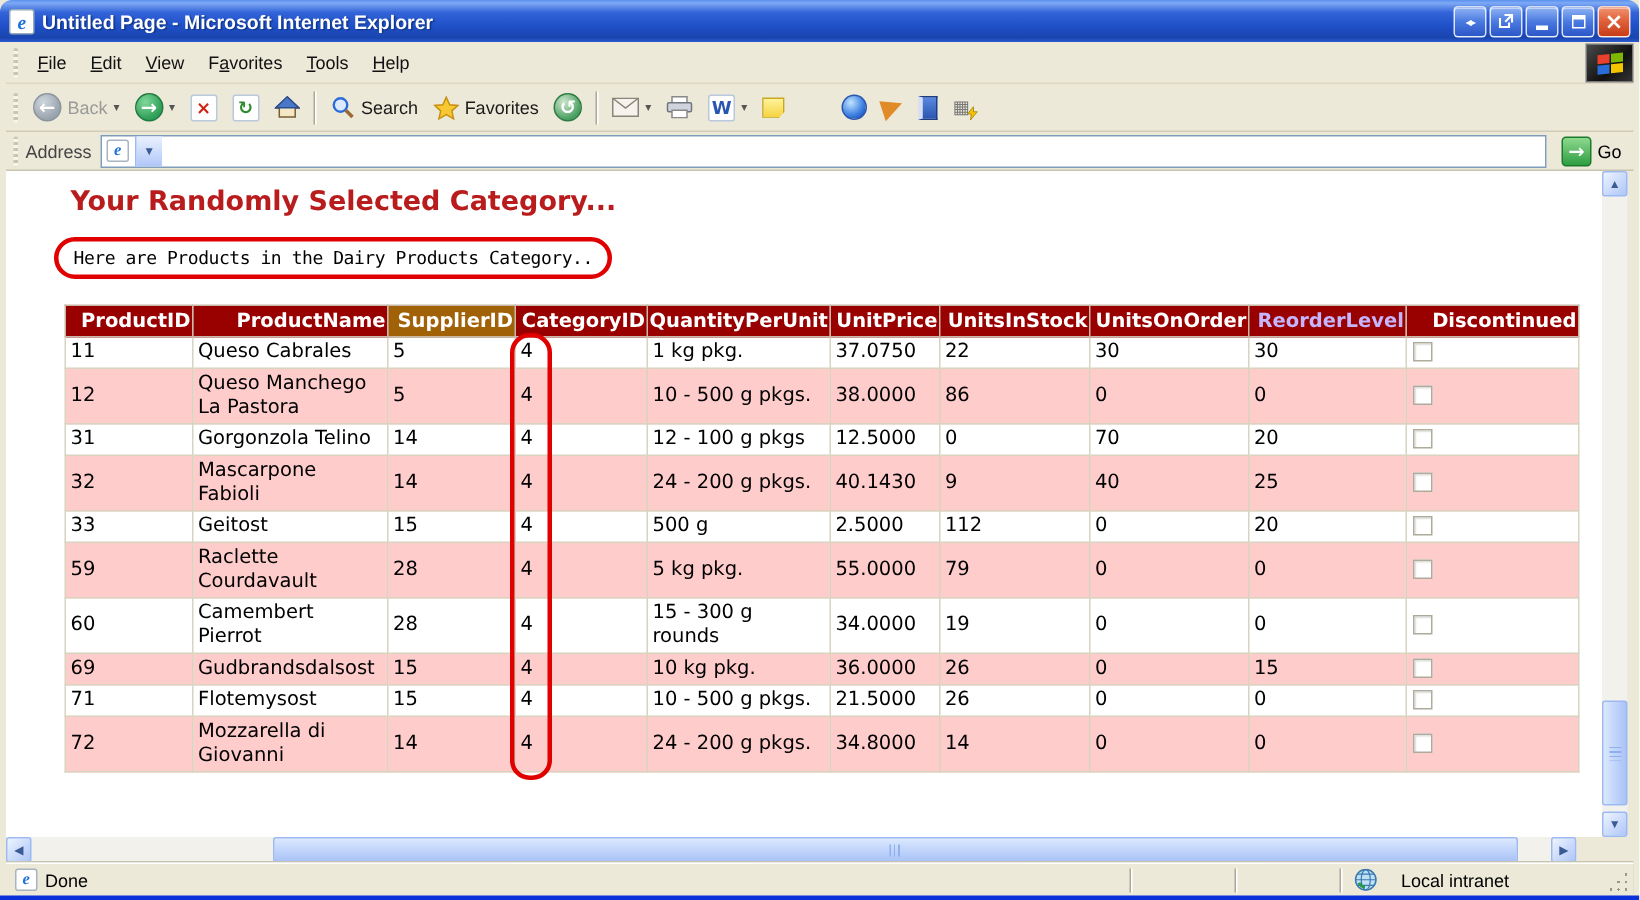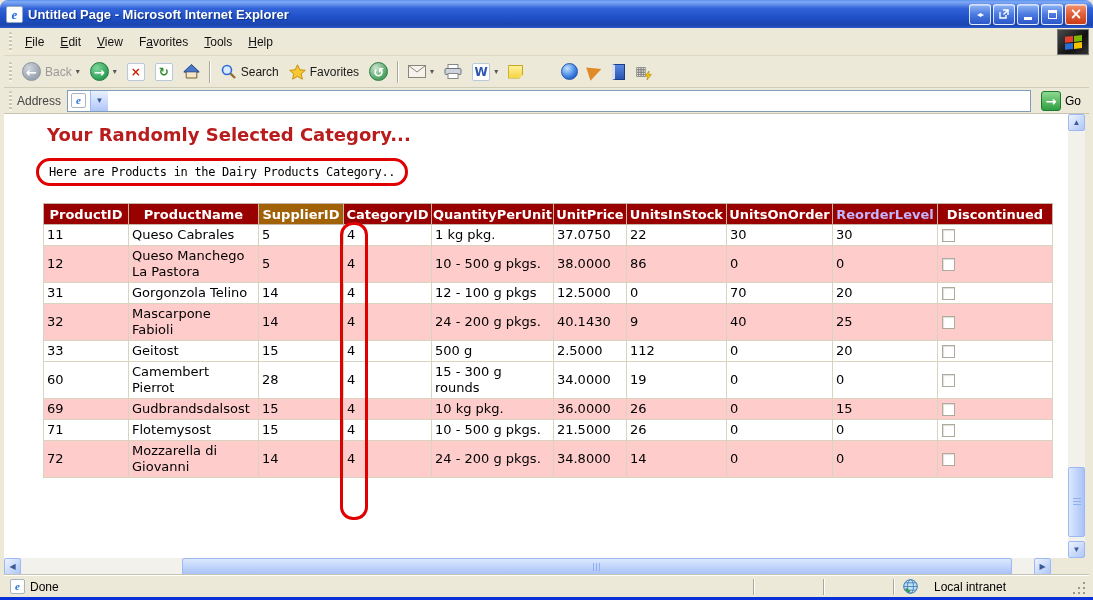--- a/index.html
+++ b/index.html
@@ -83,21 +83,21 @@
   .heading { position:absolute; left:43px; top:10px; font:bold 18px "DejaVu Sans",sans-serif; color:#b91c1c; }
   .cat-msg { position:absolute; left:32px; top:44px; padding:4px 10px;
     border:3px solid #e00000; border-radius:14px;
     font:12px "DejaVu Sans Mono",monospace; letter-spacing:-0.3px; color:#000; }
   .annotation-col { position:absolute; left:336px; top:108px; width:28px; height:298px;
     border:3px solid #e00000; border-radius:13px; }
 
   table.products { position:absolute; left:39px; top:89px; border-collapse:collapse; table-layout:fixed;
     font:13px "DejaVu Sans",sans-serif; color:#000; }
   table.products th { font:bold 13px "DejaVu Sans",sans-serif; white-space:nowrap; padding:2px 1px;
-    border:1px solid #c8b8a8; text-align:center; height:21px; }
+    border:1px solid #c8b8a8; text-align:right; height:21px; }
   table.products td { border:1px solid #d8d4c0; padding:2px 3px; vertical-align:middle; line-height:16px; height:21px; }
   .checkbox { display:inline-block; width:13px; height:13px; background:#fff; border:1px solid #aeab9c;
     box-shadow:inset 1px 1px 1px rgba(120,120,110,.25); vertical-align:middle; margin-left:1px; }
 
   
   .vscroll { position:absolute; left:1068px; top:114px; width:17px; height:444px; background:#f2f1ec; }
   .hscroll { position:absolute; left:4px; top:558px; width:1047px; height:17px; background:#f2f1ec; }
   .hcorner { position:absolute; left:1051px; top:558px; width:38px; height:17px; background:#ece9d8; }
   .sb-btn { position:absolute; width:17px; height:17px; border:1px solid #9cb9f4; border-radius:2px;
     background:linear-gradient(135deg,#eef4fe,#c7d8fb 60%,#aec6f8); color:#3c5a94; font-size:8px;
@@ -352,20 +352,32 @@
             <td>Geitost</td>
             <td>15</td>
             <td>4</td>
             <td>500 g</td>
             <td>2.5000</td>
             <td>112</td>
             <td>0</td>
             <td>20</td>
             <td><span class="checkbox"></span></td>
           </tr>
+          <tr style="background: rgb(255, 204, 204);">
+            <td>59</td>
+            <td>Raclette Courdavault</td>
+            <td>28</td>
+            <td>4</td>
+            <td>5 kg pkg.</td>
+            <td>55.0000</td>
+            <td>79</td>
+            <td>0</td>
+            <td>0</td>
+            <td><span class="checkbox"></span></td>
+          </tr>
           <tr>
             <td>60</td>
             <td>Camembert Pierrot</td>
             <td>28</td>
             <td>4</td>
             <td>15 - 300 g rounds</td>
             <td>34.0000</td>
             <td>19</td>
             <td>0</td>
             <td>0</td>

